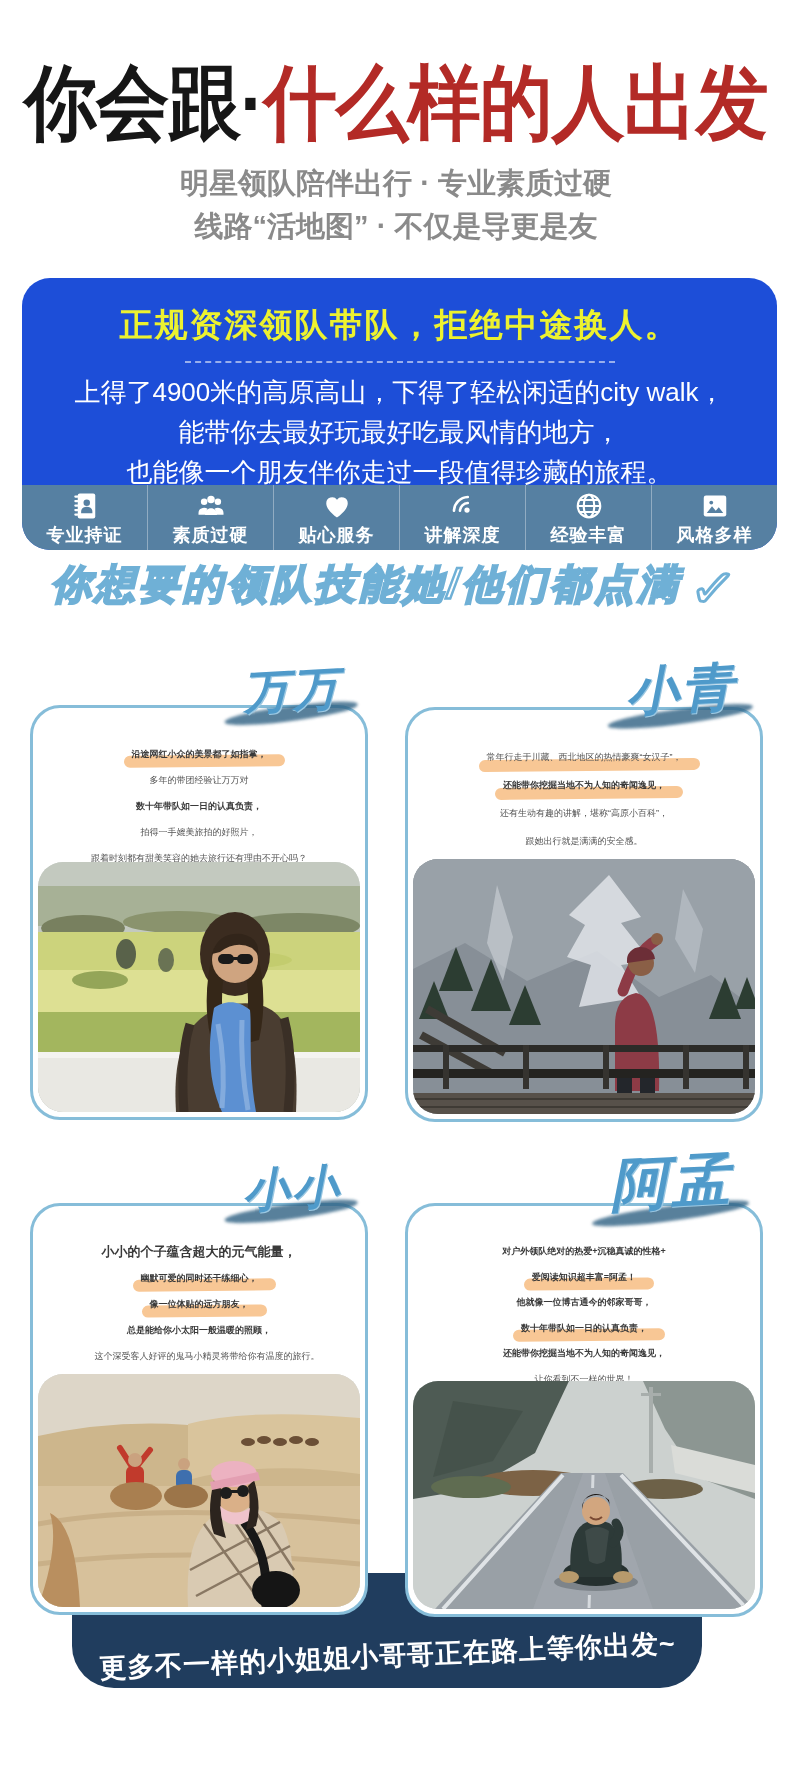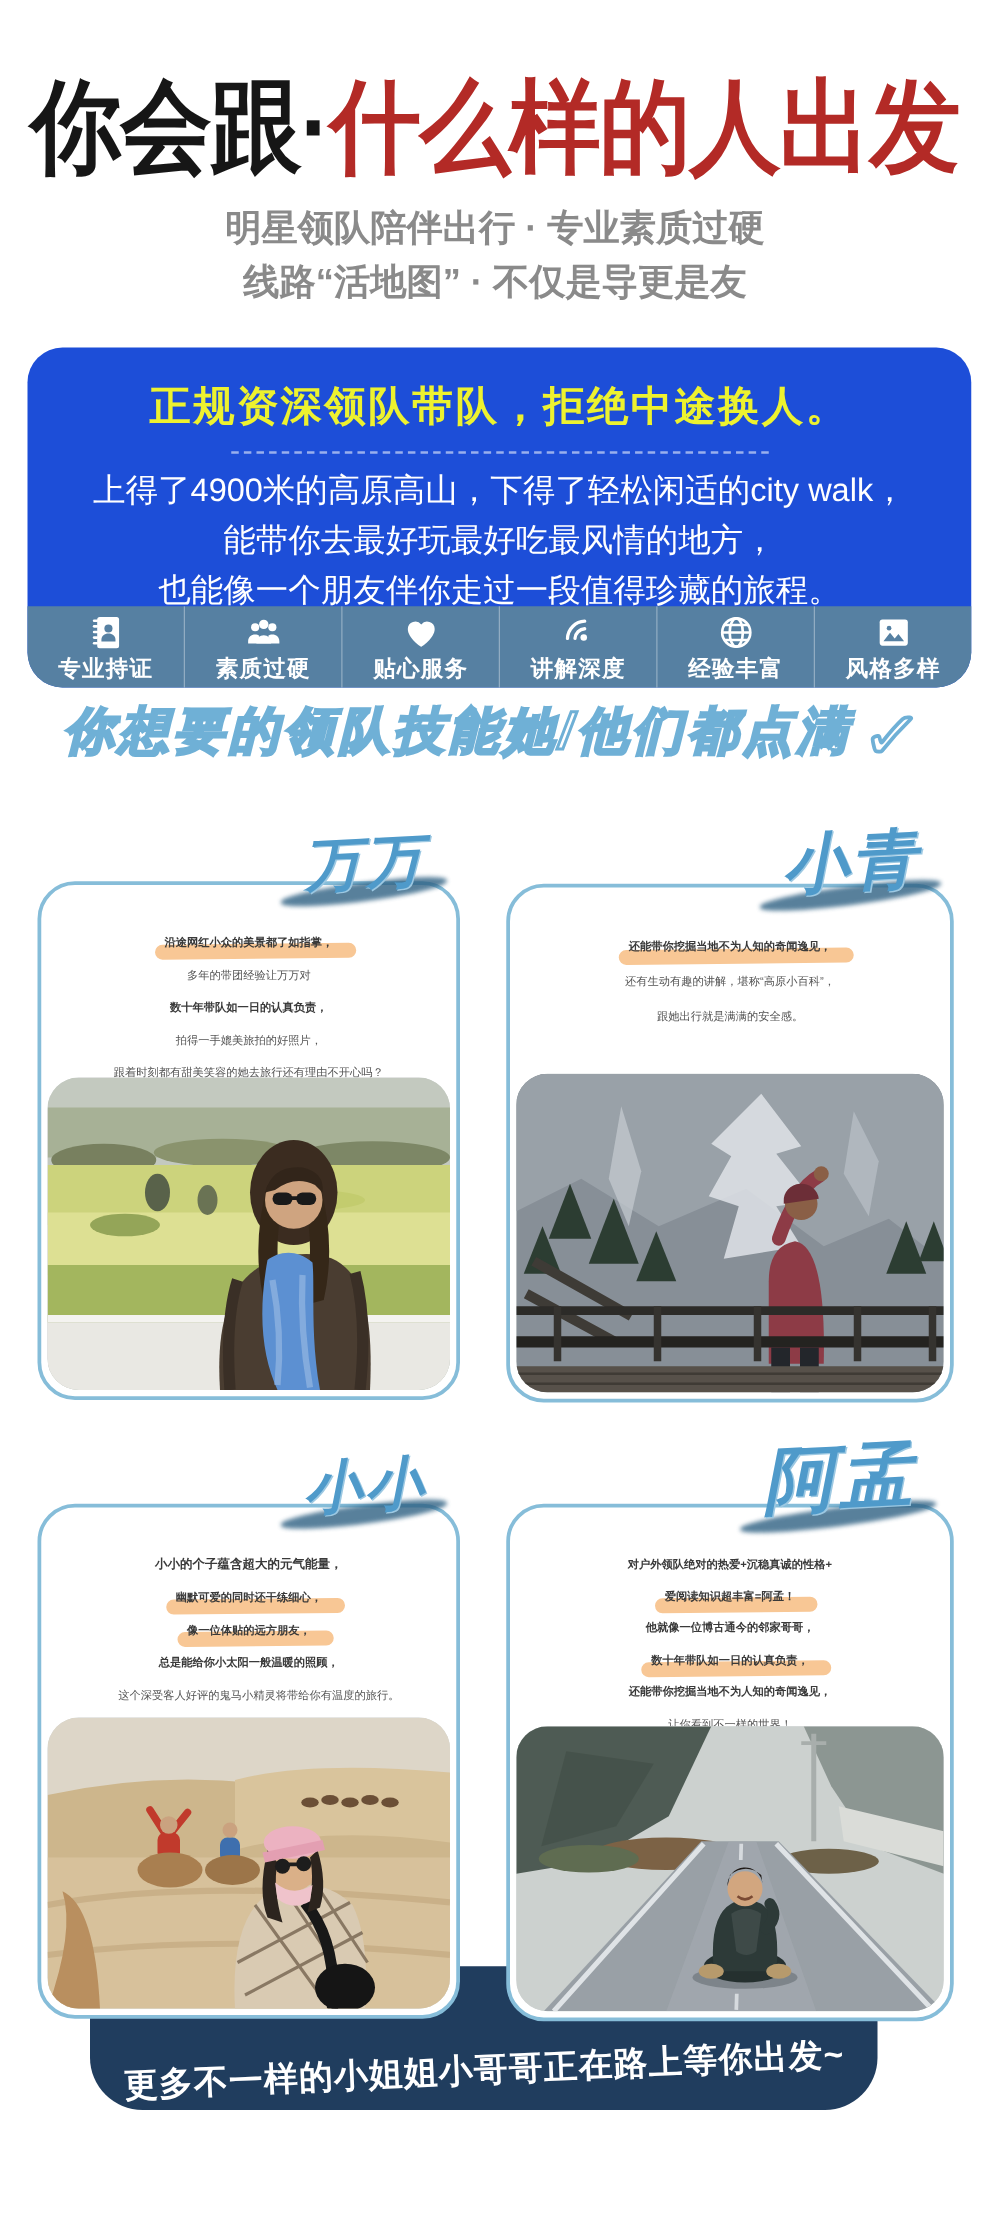--- a/index.html
+++ b/index.html
@@ -229,20 +229,21 @@
             <rect x="194" y="95" width="7" height="3" fill="#1a1a1a"></rect>
             <path d="M176 146 C168 190 172 224 184 250 L218 250 C210 205 214 168 212 148 C198 136 184 140 176 146 Z" fill="#5c90d2"></path>
             <path d="M180 162 q8 42 4 84 M204 158 q-2 44 6 90" stroke="#83abdd" stroke-width="5" fill="none"></path>
           </svg>
         </div>
   </div>
 
   <div class="guide-card card-2">
     <div class="guide-name">小青</div>
     <div class="guide-lines">
+          <div class="guide-line" style="font-size: 9px;"><span class="hl">常年行走于川藏、西北地区的热情豪爽“女汉子”，</span></div>
           <div class="guide-line bold" style="font-size: 9px;"><span class="hl">还能带你挖掘当地不为人知的奇闻逸见，</span></div>
           <div class="guide-line" style="font-size: 9px;"><span>还有生动有趣的讲解，堪称“高原小百科”，</span></div>
           <div class="guide-line" style="font-size: 9px;"><span>跟她出行就是满满的安全感。</span></div>
         </div>
     <div class="guide-photo">
           <svg viewBox="0 0 342 255" preserveAspectRatio="none">
             <rect width="342" height="255" fill="#878f97"></rect>
             <path d="M0 0 h342 v150 l-44 -34 -52 22 -62 -46 -70 30 -62 -38 -52 26 Z" fill="#99a1a8"></path>
             <path d="M196 16 l32 42 -20 6 30 38 -30 4 20 32 -62 10 12 -42 -24 -8 18 -32 -16 -10 Z" fill="#dfe3e7" opacity=".85"></path>
             <path d="M84 26 l16 52 -10 44 -16 -38 Z" fill="#c6ccd2" opacity=".7"></path>
@@ -274,21 +275,21 @@
             <rect x="227" y="219" width="15" height="36" fill="#23262b"></rect>
             <rect y="234" width="342" height="21" fill="#57514a"></rect>
             <path d="M0 240 h342 M0 248 h342" stroke="#3f3b35" stroke-width="2"></path>
           </svg>
         </div>
   </div>
 
   <div class="guide-card card-3">
     <div class="guide-name">小小</div>
     <div class="guide-lines">
-          <div class="guide-line bold" style="font-size: 10px;"><span>小小的个子蕴含超大的元气能量，</span></div>
+          <div class="guide-line bold" style="font-size: 13px;"><span>小小的个子蕴含超大的元气能量，</span></div>
           <div class="guide-line bold" style="font-size: 9px;"><span class="hl">幽默可爱的同时还干练细心，</span></div>
           <div class="guide-line bold" style="font-size: 9px;"><span class="hl">像一位体贴的远方朋友，</span></div>
           <div class="guide-line bold" style="font-size: 9px;"><span>总是能给你小太阳一般温暖的照顾，</span></div>
           <div class="guide-line" style="font-size: 9px; padding-left: 16px;"><span>这个深受客人好评的鬼马小精灵将带给你有温度的旅行。</span></div>
         </div>
     <div class="guide-photo">
           <svg viewBox="0 0 322 233" preserveAspectRatio="none">
             <rect width="322" height="233" fill="#ddd6c8"></rect>
             <path d="M0 62 Q90 42 180 54 Q260 64 322 50 V130 H0 Z" fill="#cdb68c"></path>
             <path d="M150 50 q60 -16 172 -6 l0 56 q-100 -14 -172 6 Z" fill="#d9c49c"></path>

